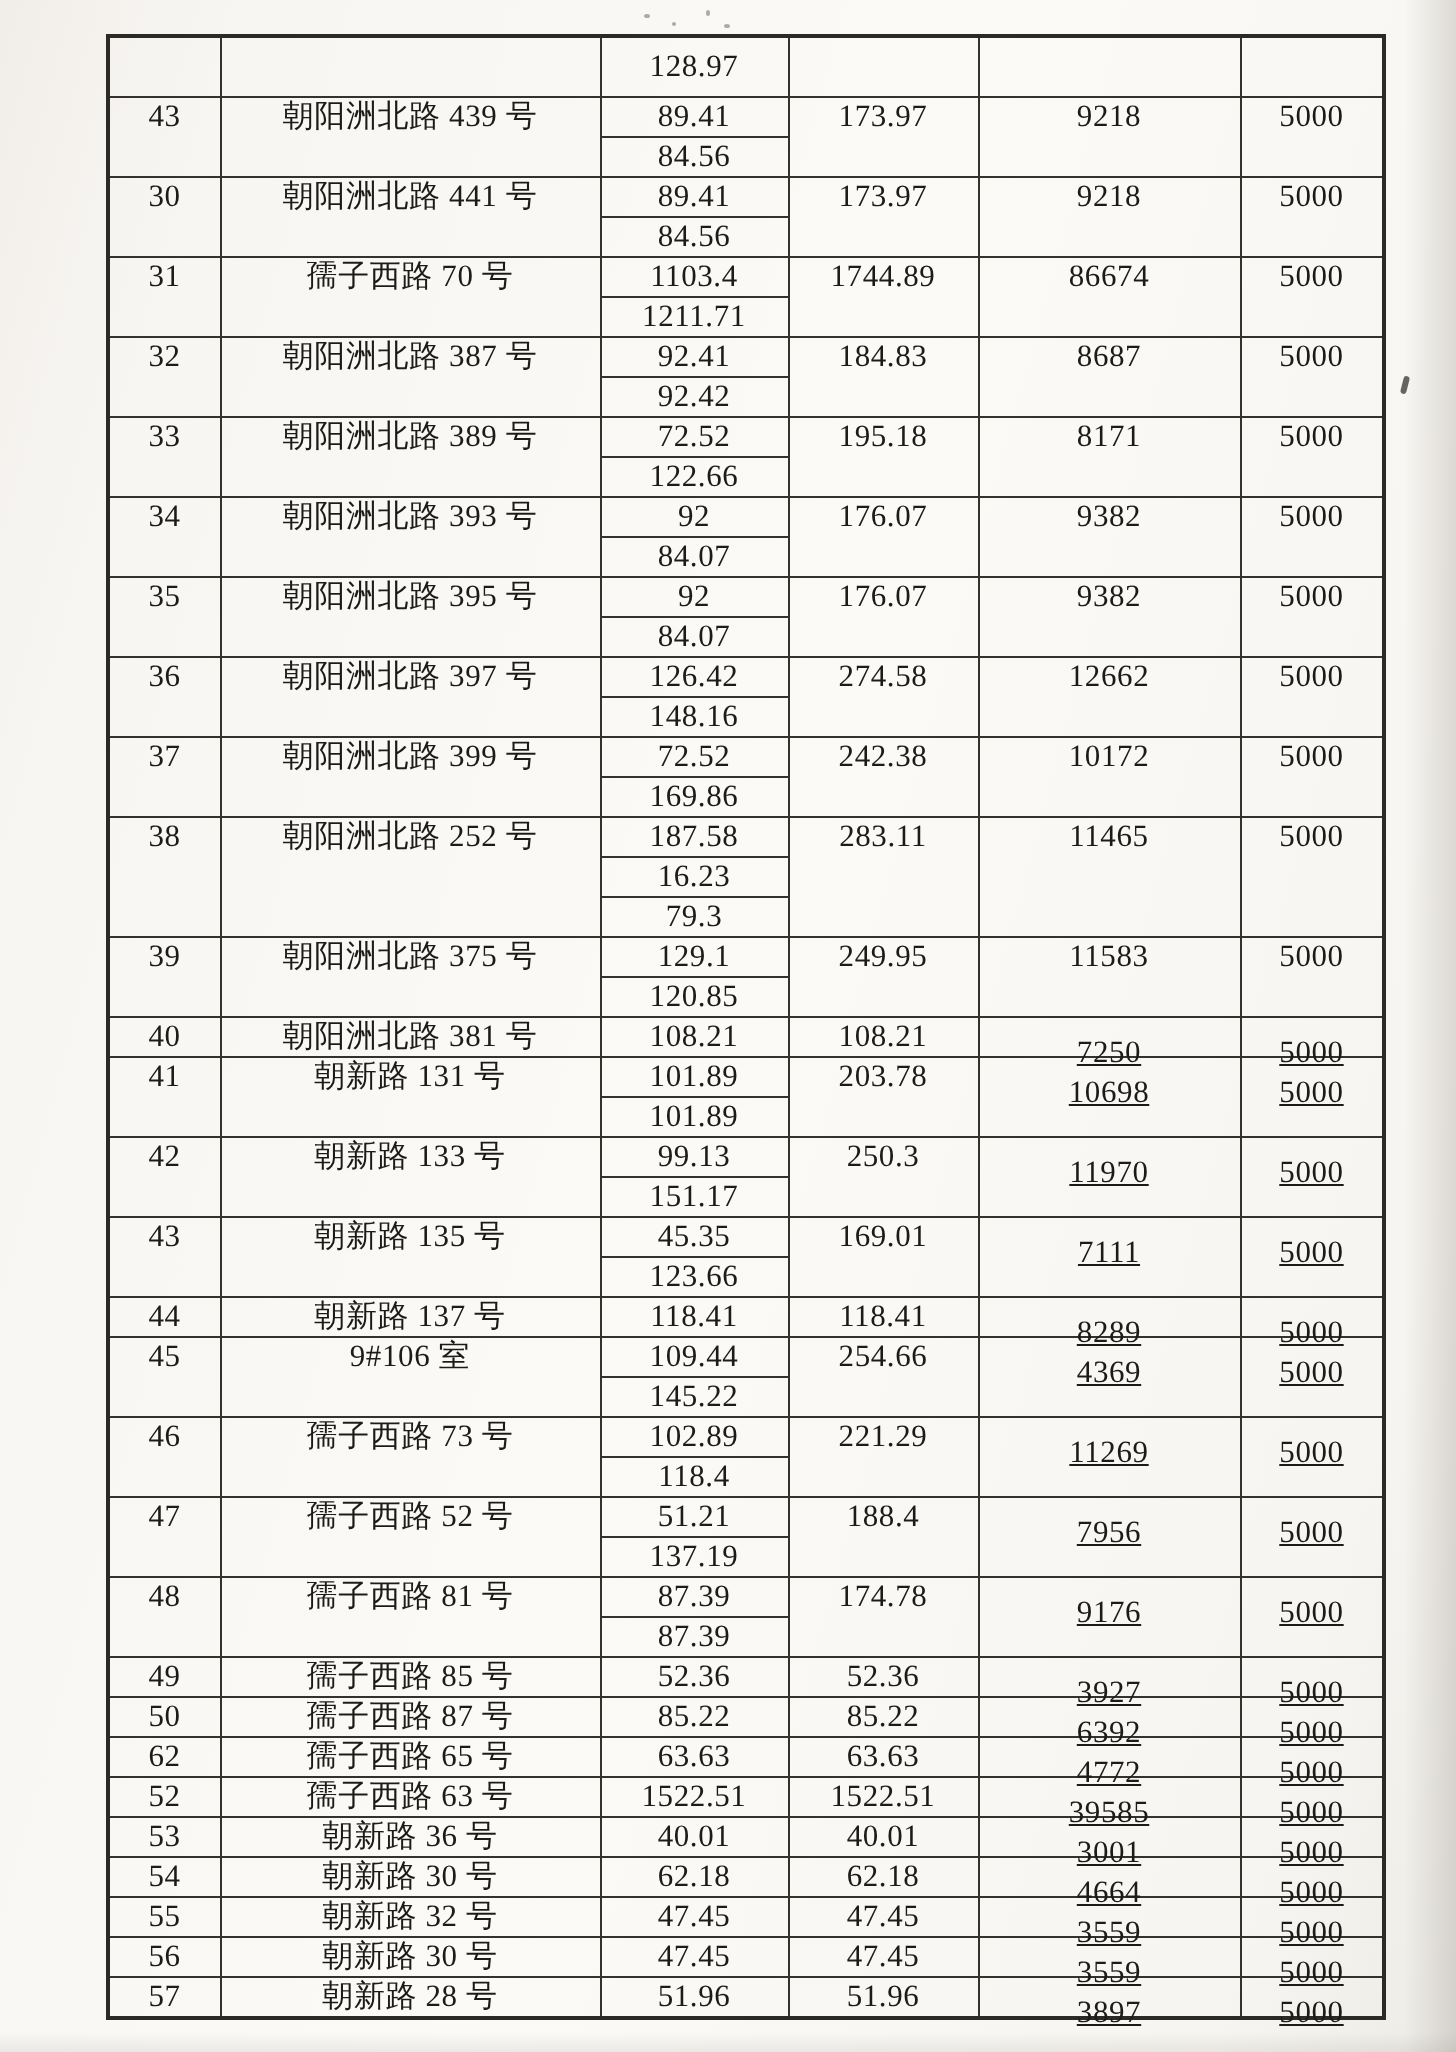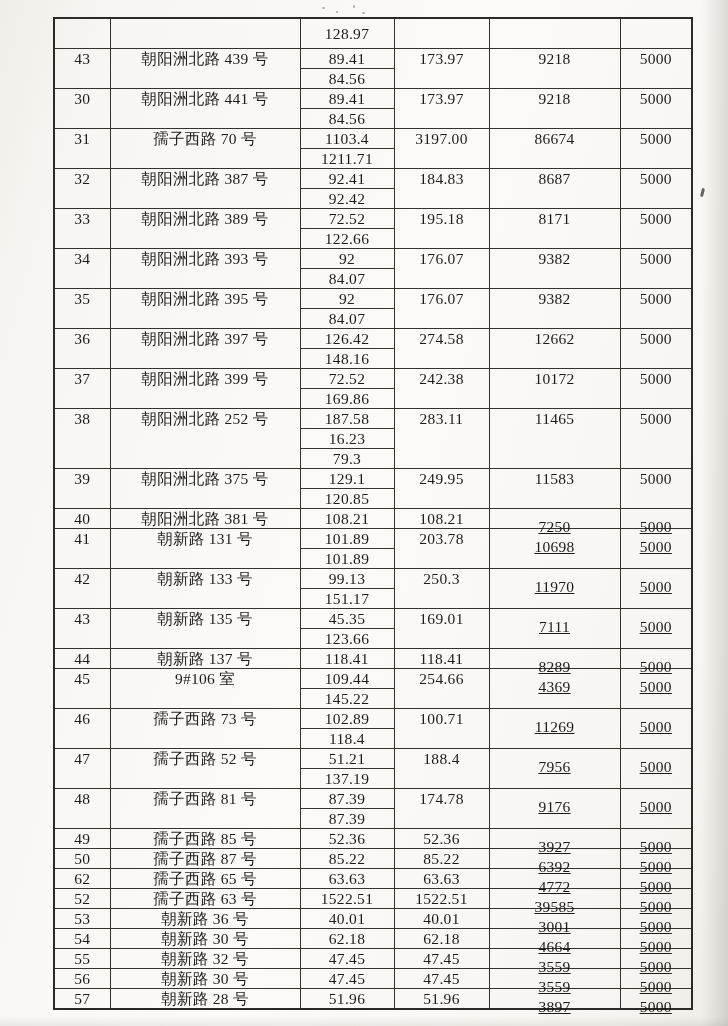--- a/index.html
+++ b/index.html
@@ -118,21 +118,21 @@
           <td rowspan="2"><span class="t">9218</span></td>
           <td rowspan="2"><span class="t">5000</span></td>
         </tr>
         <tr>
           <td><span class="t">84.56</span></td>
         </tr>
         <tr>
           <td rowspan="2"><span class="t">31</span></td>
           <td rowspan="2"><span class="t">孺子西路 70 号</span></td>
           <td><span class="t">1103.4</span></td>
-          <td rowspan="2"><span class="t">3197.00</span></td>
+          <td rowspan="2"><span class="t">1744.89</span></td>
           <td rowspan="2"><span class="t">86674</span></td>
           <td rowspan="2"><span class="t">5000</span></td>
         </tr>
         <tr>
           <td><span class="t">1211.71</span></td>
         </tr>
         <tr>
           <td rowspan="2"><span class="t">32</span></td>
           <td rowspan="2"><span class="t">朝阳洲北路 387 号</span></td>
           <td><span class="t">92.41</span></td>
@@ -280,21 +280,21 @@
           <td rowspan="2" class="drop"><span class="t">4369</span></td>
           <td rowspan="2" class="drop"><span class="t">5000</span></td>
         </tr>
         <tr>
           <td><span class="t">145.22</span></td>
         </tr>
         <tr>
           <td rowspan="2"><span class="t">46</span></td>
           <td rowspan="2"><span class="t">孺子西路 73 号</span></td>
           <td><span class="t">102.89</span></td>
-          <td rowspan="2"><span class="t">100.71</span></td>
+          <td rowspan="2"><span class="t">221.29</span></td>
           <td rowspan="2" class="drop"><span class="t">11269</span></td>
           <td rowspan="2" class="drop"><span class="t">5000</span></td>
         </tr>
         <tr>
           <td><span class="t">118.4</span></td>
         </tr>
         <tr>
           <td rowspan="2"><span class="t">47</span></td>
           <td rowspan="2"><span class="t">孺子西路 52 号</span></td>
           <td><span class="t">51.21</span></td>

